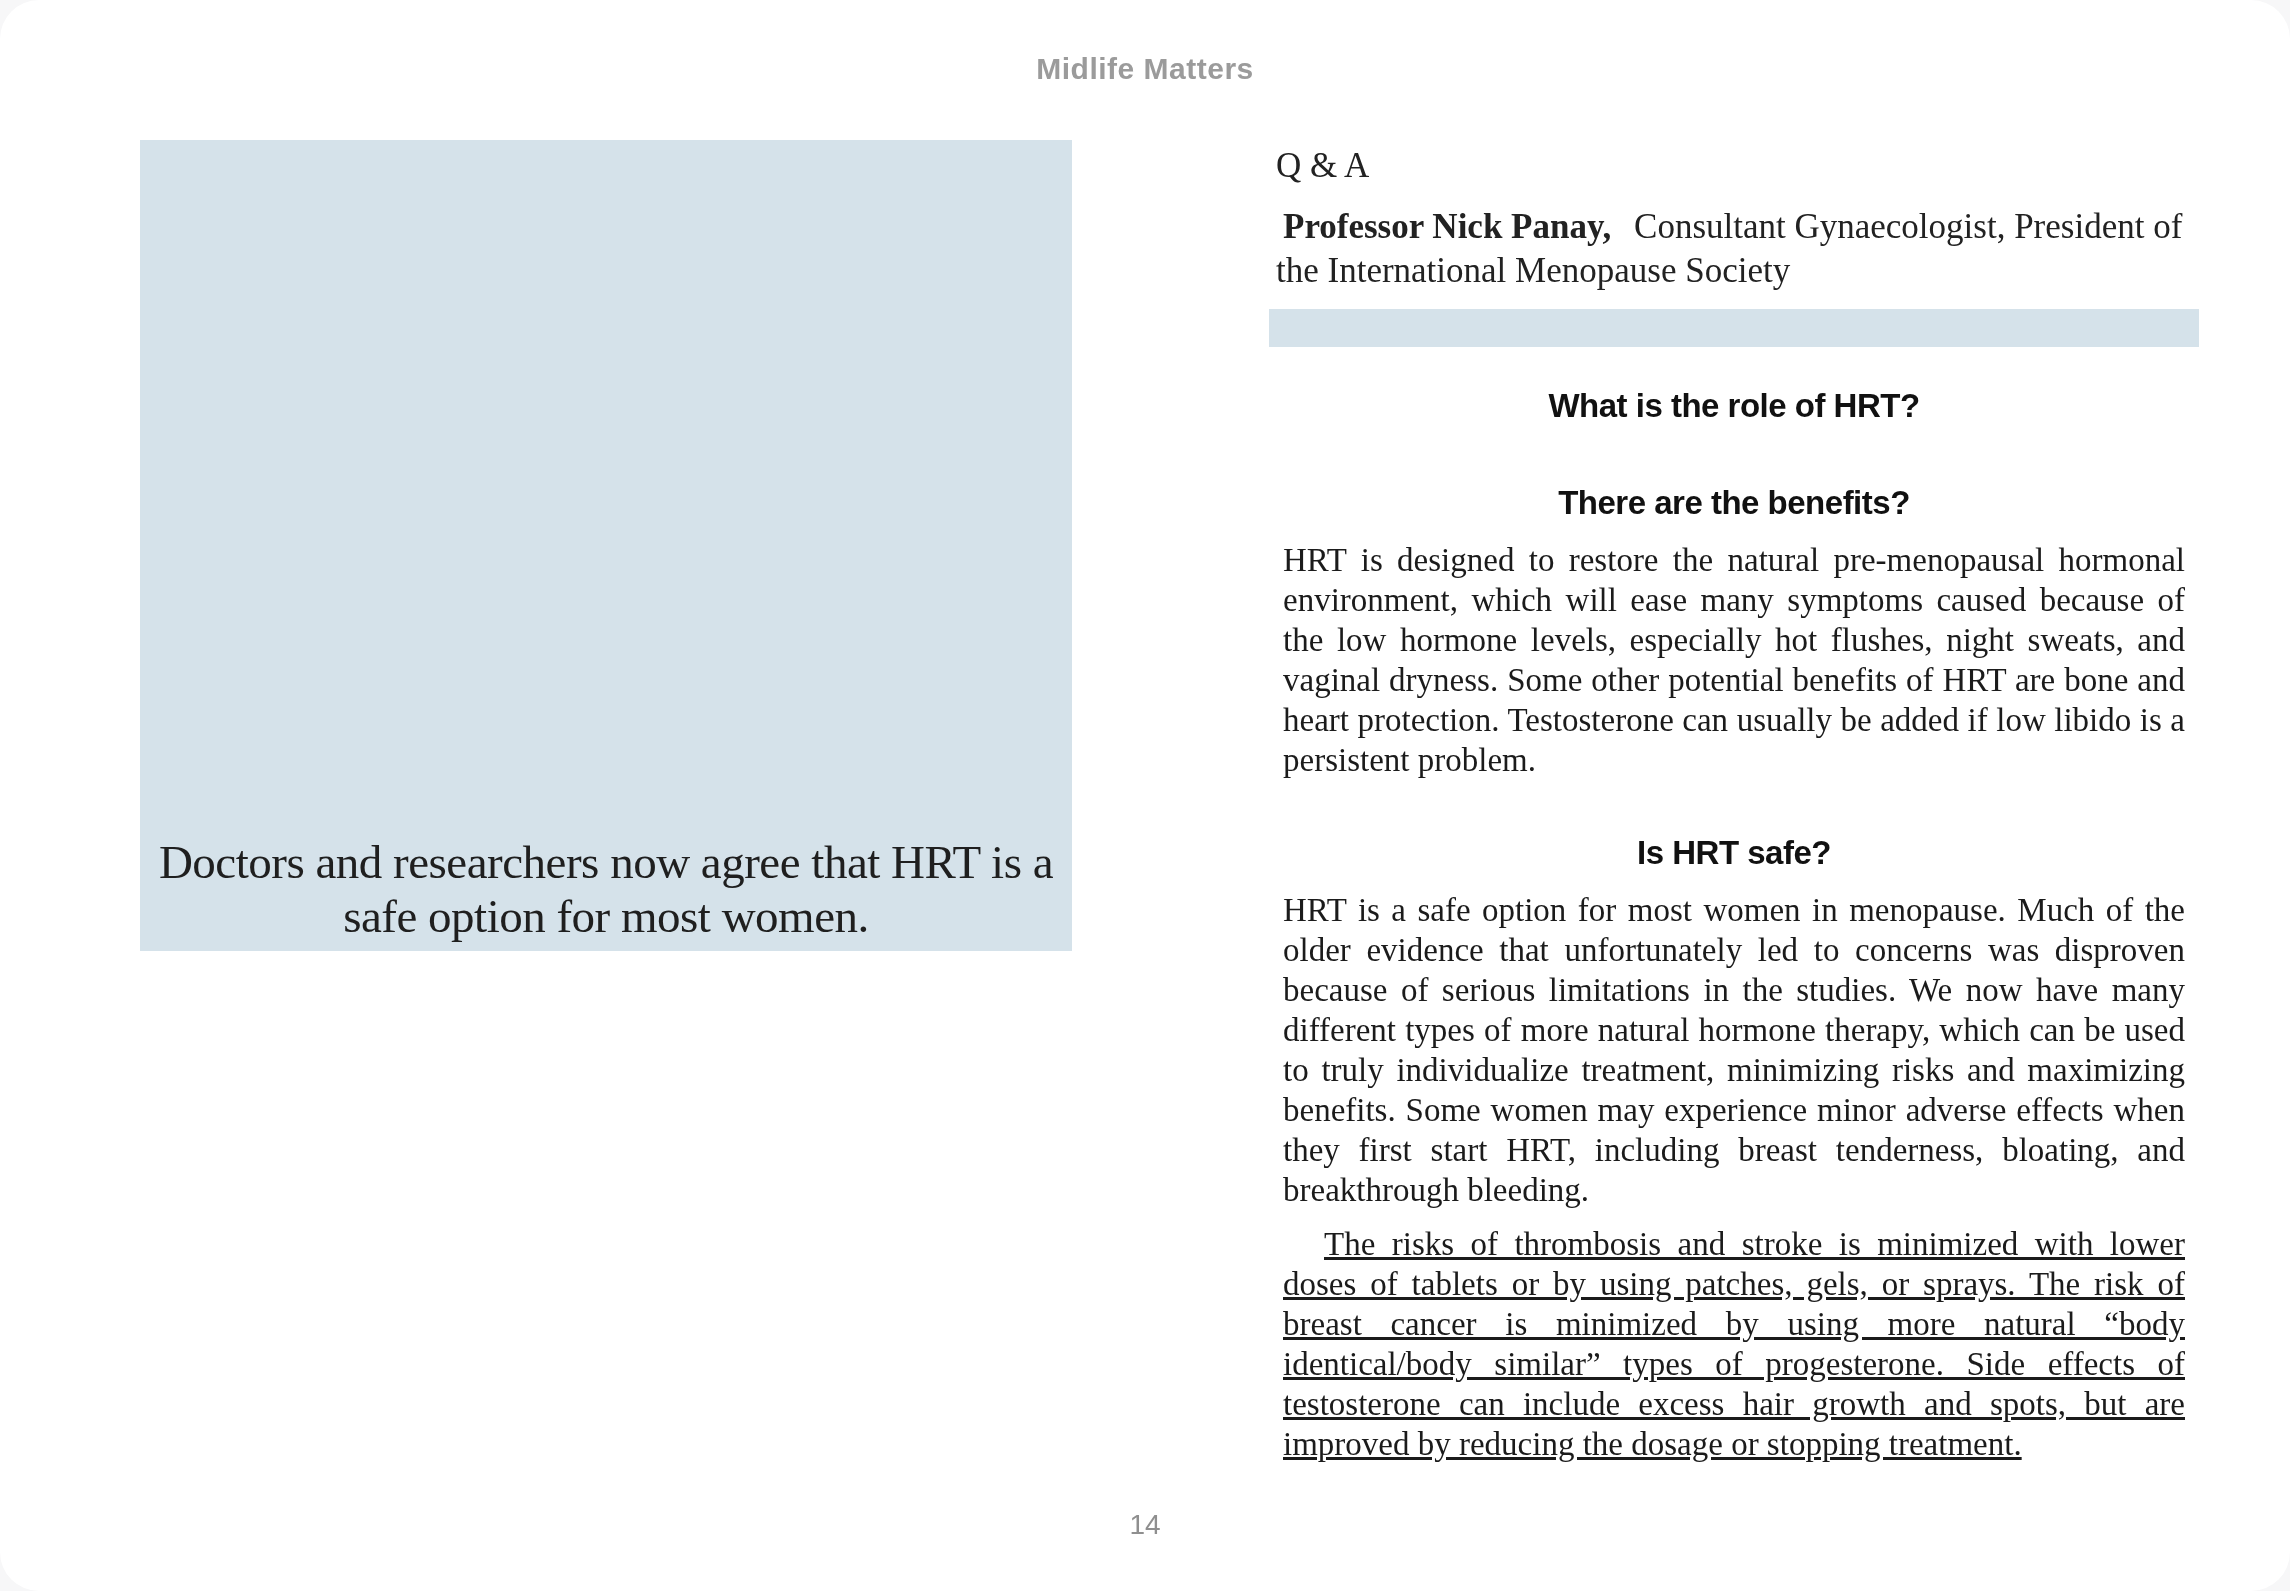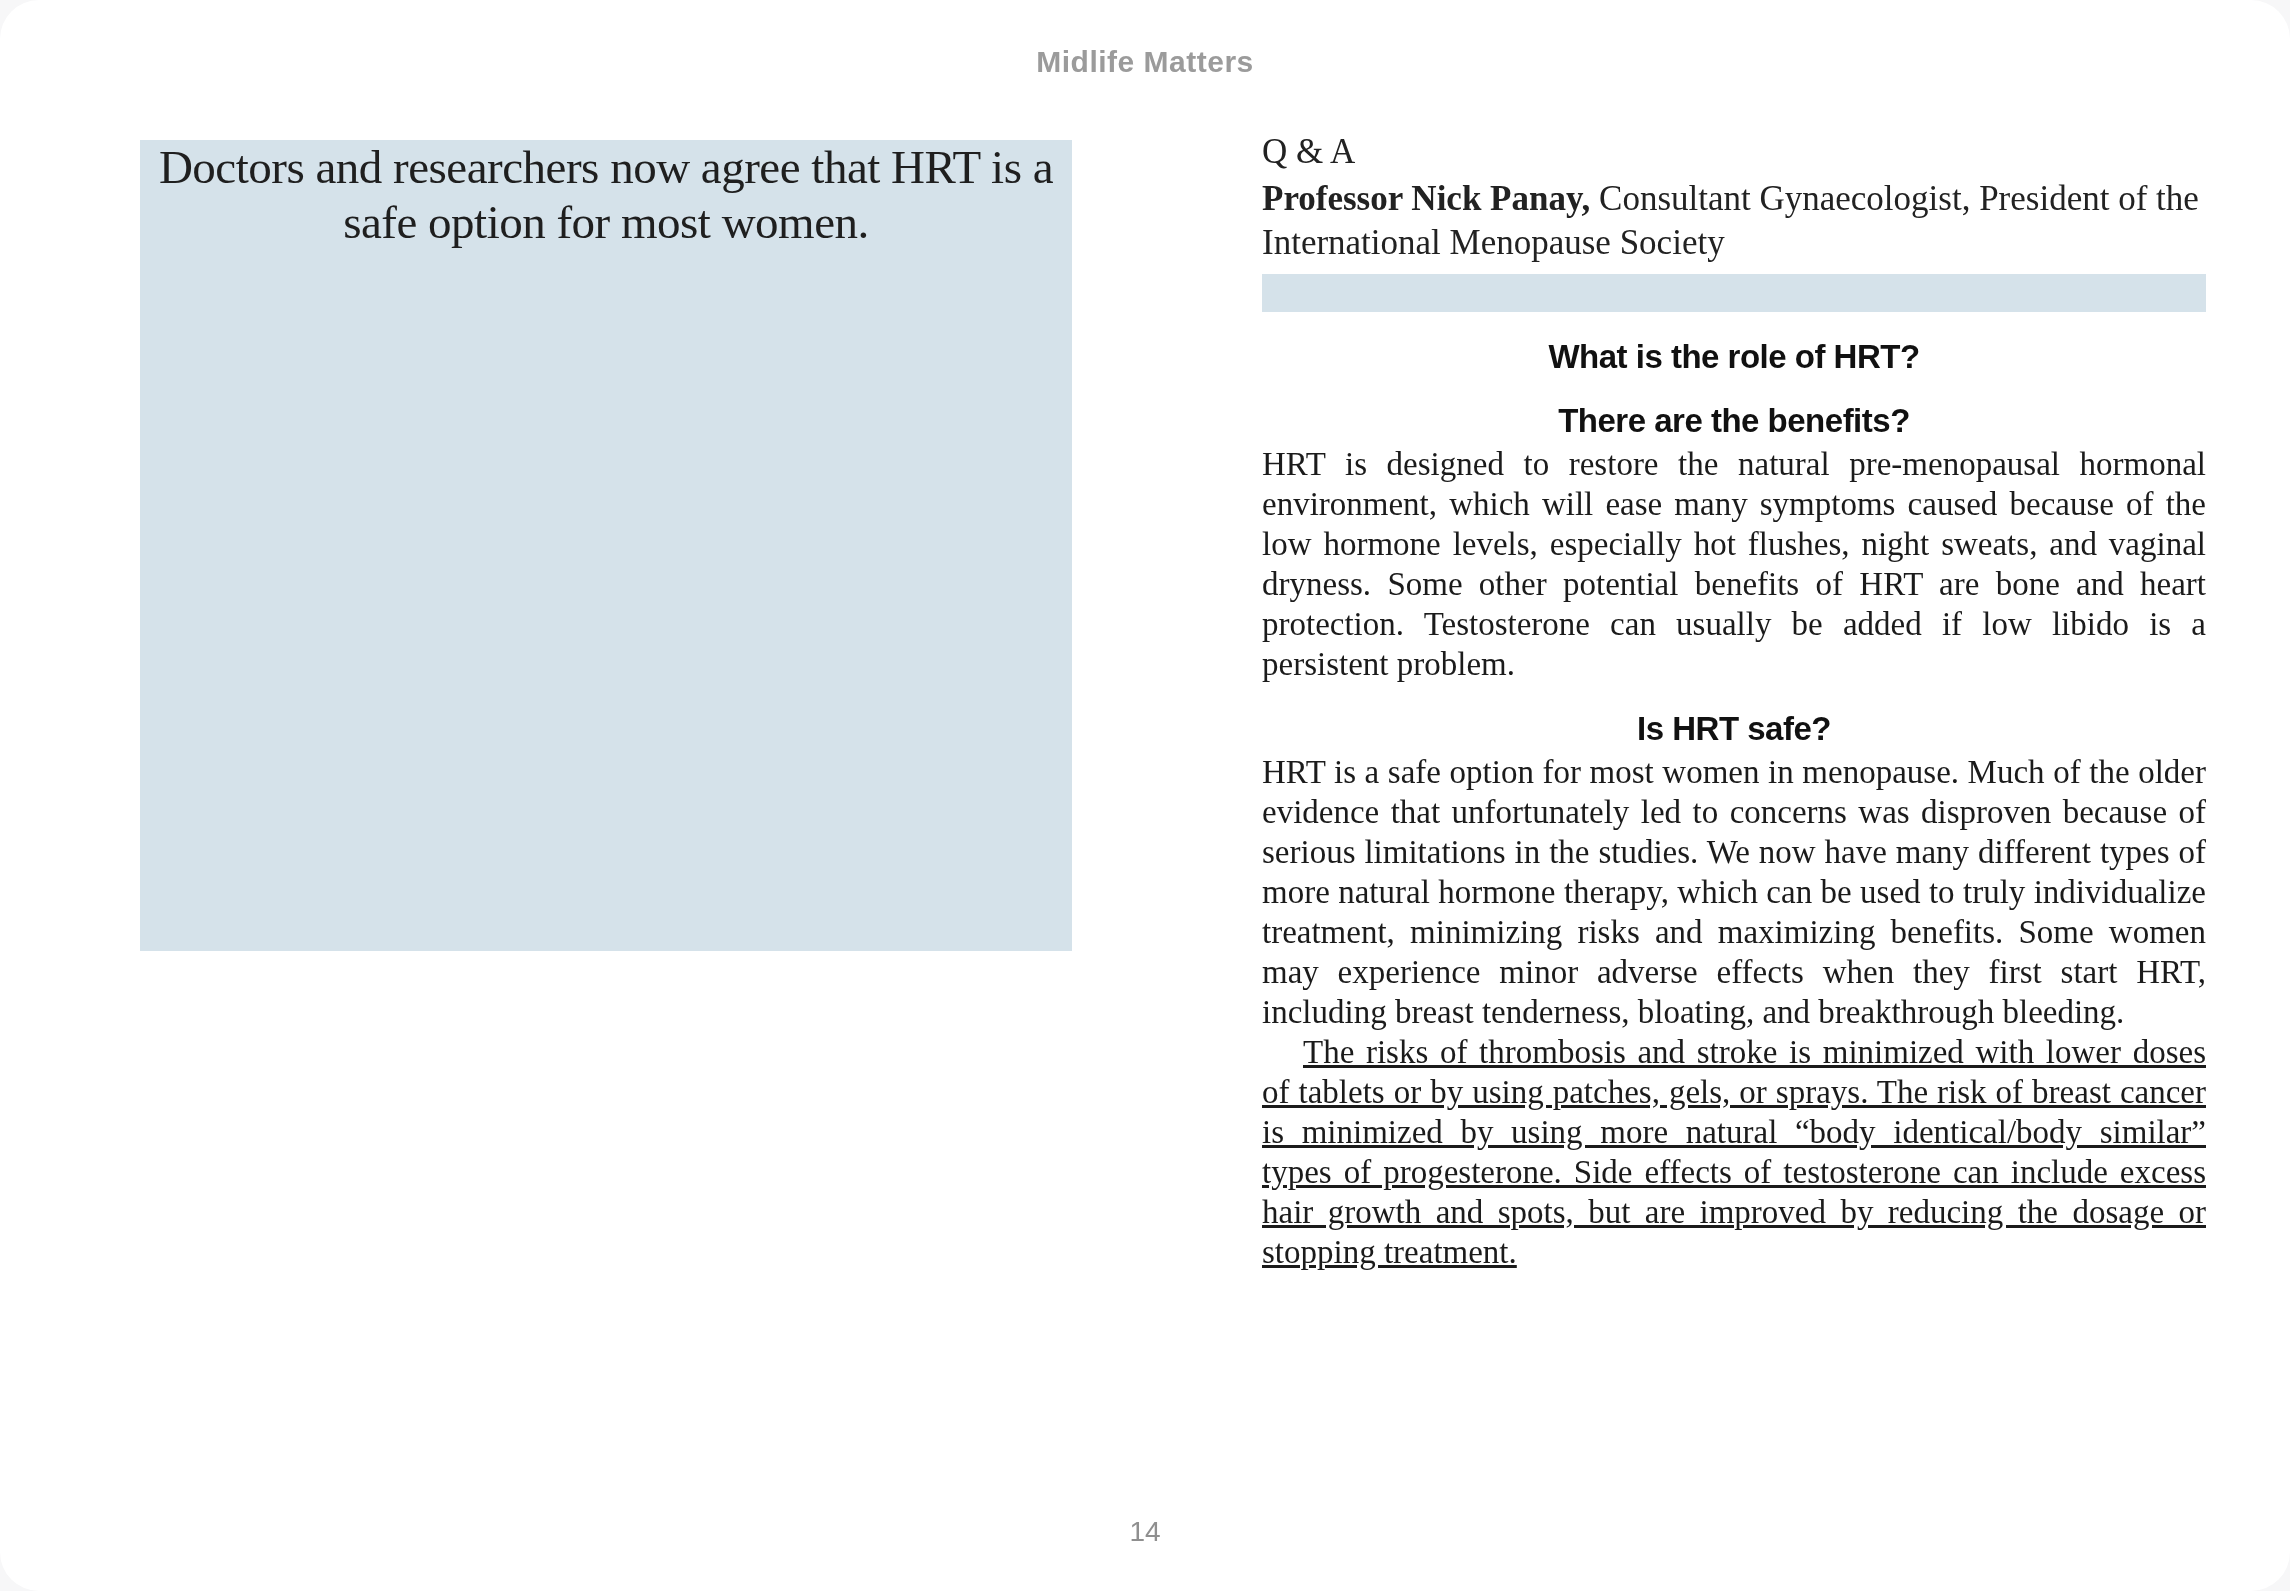--- a/index.html
+++ b/index.html
@@ -2,21 +2,21 @@
 <html style="--highlight: #d5e2ea; --muted-gray: #9b9b9b; --pagenum-gray: #8f8f8f; --text: #1b1b1b;"><head>
 <meta charset="utf-8">
 <style>
   :root{
     --highlight:#d5e2ea;
     --muted-gray:#9b9b9b;
     --pagenum-gray:#8f8f8f;
     --text:#1b1b1b;
     --canvas:#f7f7f8;
   }
-  *{margin:0;padding:0;box-sizing:border-box;}
+  *{margin:0;padding:7px;box-sizing:border-box;}
   html,body{width:2290px;height:1591px;}
   body{
     background:var(--canvas);
     font-family:"Liberation Serif","DejaVu Serif",serif;
     color:var(--text);
   }
   .page{
     position:absolute;
     left:0;top:0;
     width:2290px;height:1591px;
@@ -34,21 +34,21 @@
     font-size:30px;
     letter-spacing:0.5px;
     color:var(--muted-gray);
   }
   .quote-box{
     position:absolute;
     left:140px;top:140px;
     width:932px;height:811px;
     background:var(--highlight);
     display:flex;
-    align-items:flex-start;
+    align-items:flex-end;
     justify-content:center;
     padding:0 9.7px;
   }
   .quote-text{
     text-align:center;
     font-size:47px;
     line-height:1.16;
     letter-spacing:-0.5px;
     color:#1f1f1f;
   }

